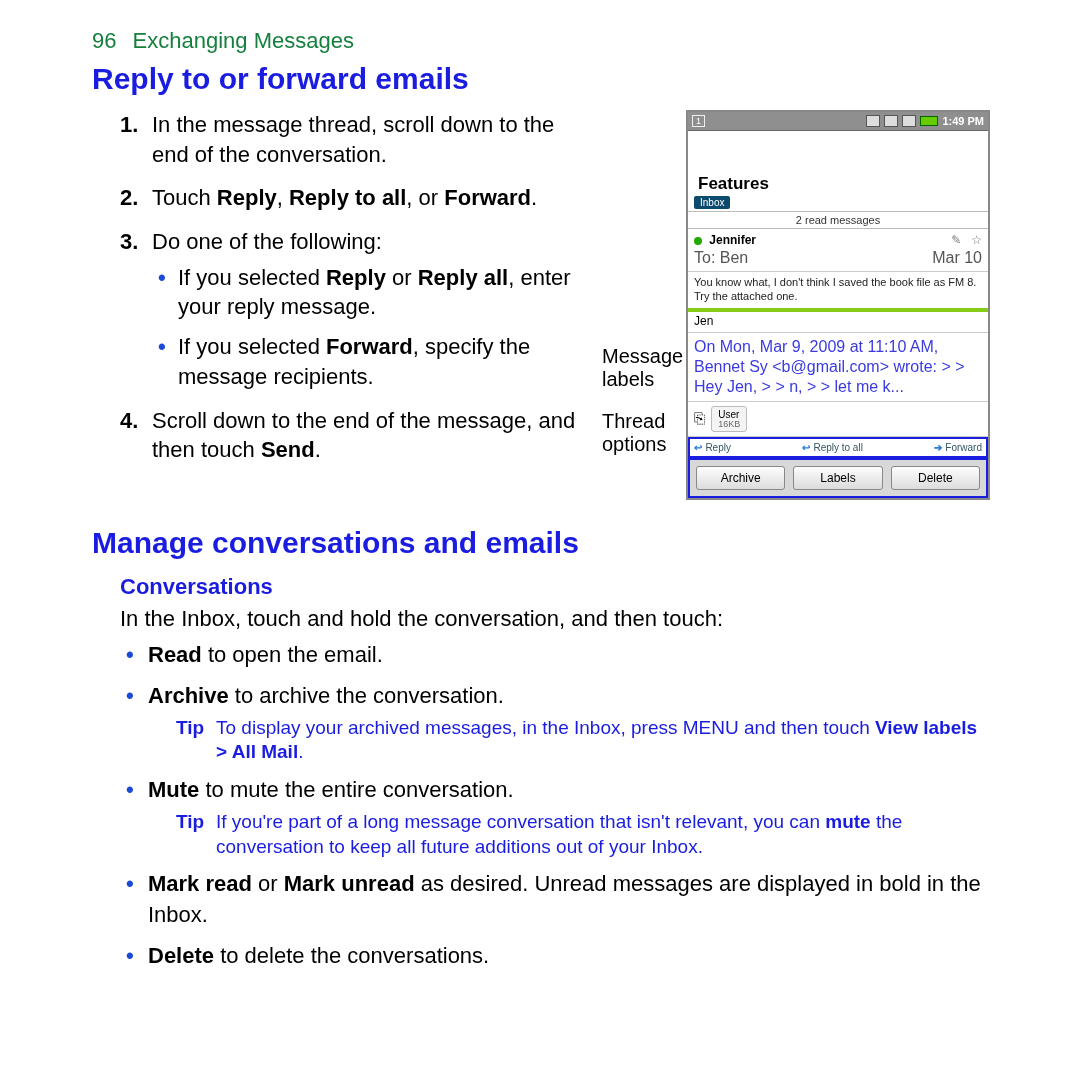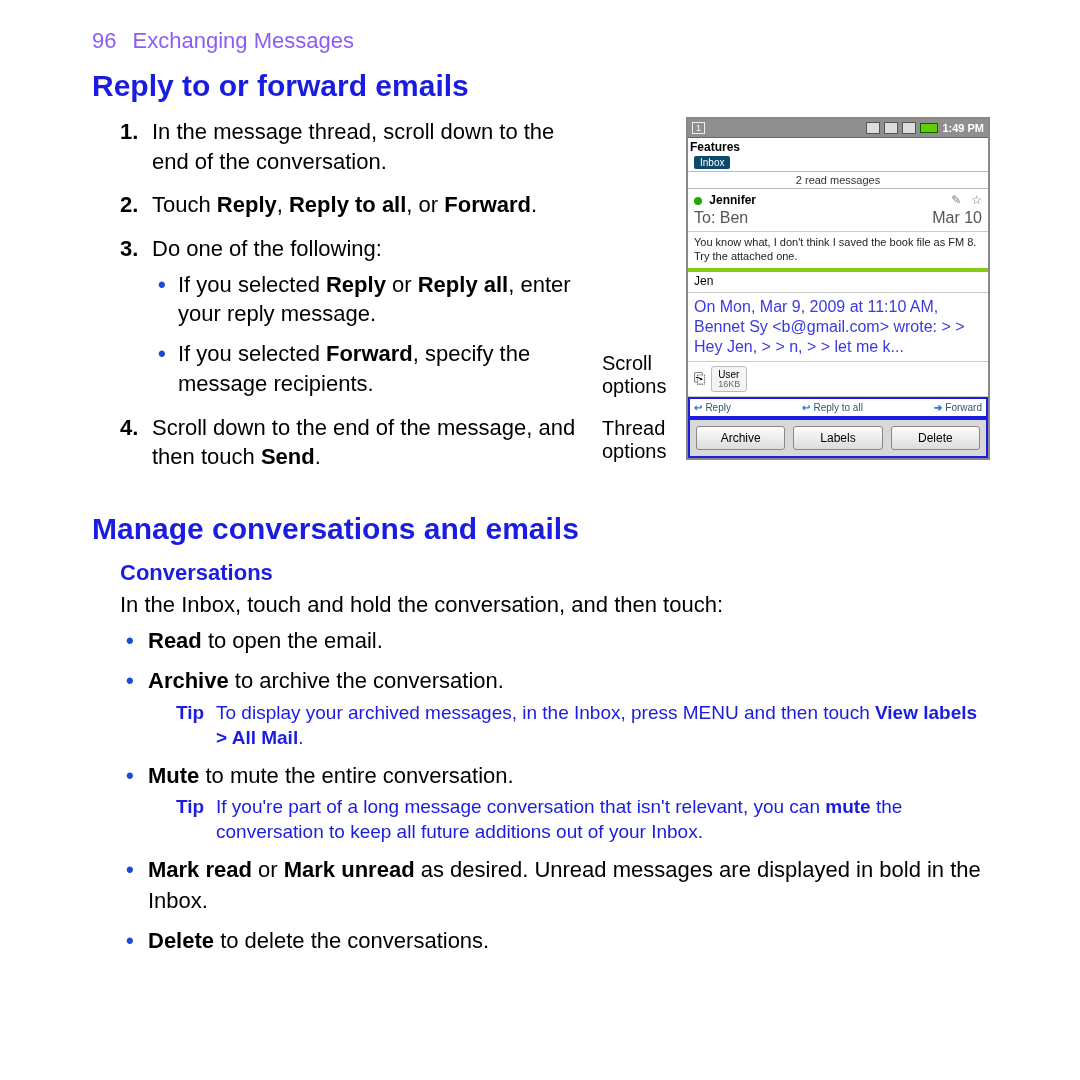--- a/index.html
+++ b/index.html
@@ -13,22 +13,22 @@
   }
   .page {
     position: relative;
     width: 1080px;
     height: 1080px;
     box-sizing: border-box;
     padding: 28px 90px 40px 92px;
   }
   .running-head {
     font-size: 22px;
-    color: #8b5cf6;
-    margin-bottom: 15px;
+    color: #15803d;
+    margin-bottom: 8px;
   }
   .running-head .pnum { margin-right: 10px; }
   h2.sec {
     color: #1a1de0;
     font-size: 30px;
     font-weight: 700;
     margin: 8px 0 14px 0;
   }
   h3.sub {
     color: #1a1de0;
@@ -114,21 +114,21 @@
     display: flex;
     align-items: center;
     justify-content: space-between;
     color: #fff;
     font-size: 11px;
     padding: 0 4px;
   }
   .statusbar .sicons { display: flex; gap: 4px; align-items: center; }
   .status-icon { width: 12px; height: 10px; background: #ddd; border: 1px solid #555; }
   .battery { width: 16px; height: 8px; background: #6c0; border: 1px solid #060; }
-  .features-row { padding: 2px 6px 0 2px; font-weight: 700; font-size: 12px; }
+  .features-row { padding: 2px 6px 0 10px; font-weight: 700; font-size: 17px; margin-top: 41px; }
   .inbox-chip {
     display: inline-block;
     background: #0c4a6e;
     color: #fff;
     font-size: 10px;
     padding: 1px 6px;
     border-radius: 2px;
     margin: 2px 0 2px 6px;
   }
   .read-bar {
@@ -237,21 +237,21 @@
         <li>
           <span class="mark">4.</span>
           <span>Scroll down to the end of the message, and then touch </span><b>Send</b><span>.</span>
         </li>
       </ol>
     </div>
 
     <div class="right-col">
 
       <div class="callout" style="left:-10px; top:235px;">
-        <span style="display:inline-block; width:90px;">Scroll options</span>
+        <span style="display:inline-block; width:90px;">Message labels</span>
         <span class="cline down"></span>
       </div>
       <div class="callout" style="left:-10px; top:300px;">
         <span style="display:inline-block; width:90px;">Thread options</span>
         <span class="cline"></span>
       </div>
 
       <div class="phone">
         <div class="statusbar">
           <span style="border:1px solid #eee; padding:0 3px; font-size:9px;">1</span>

